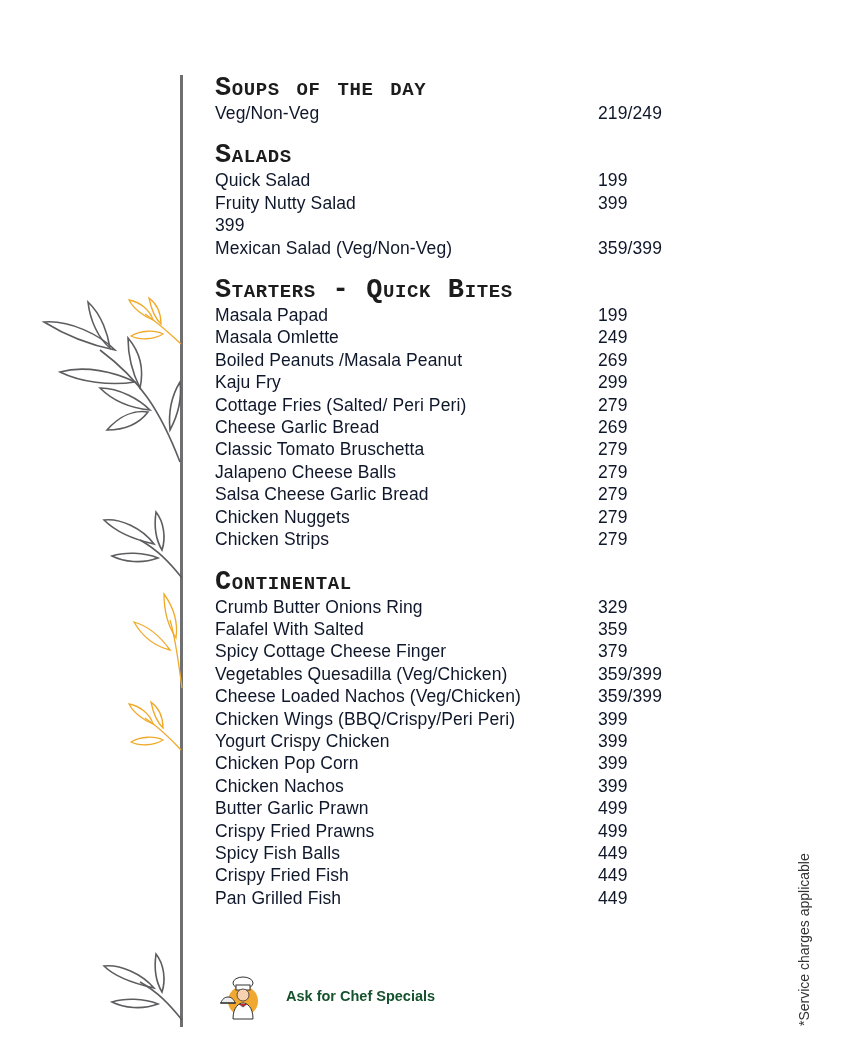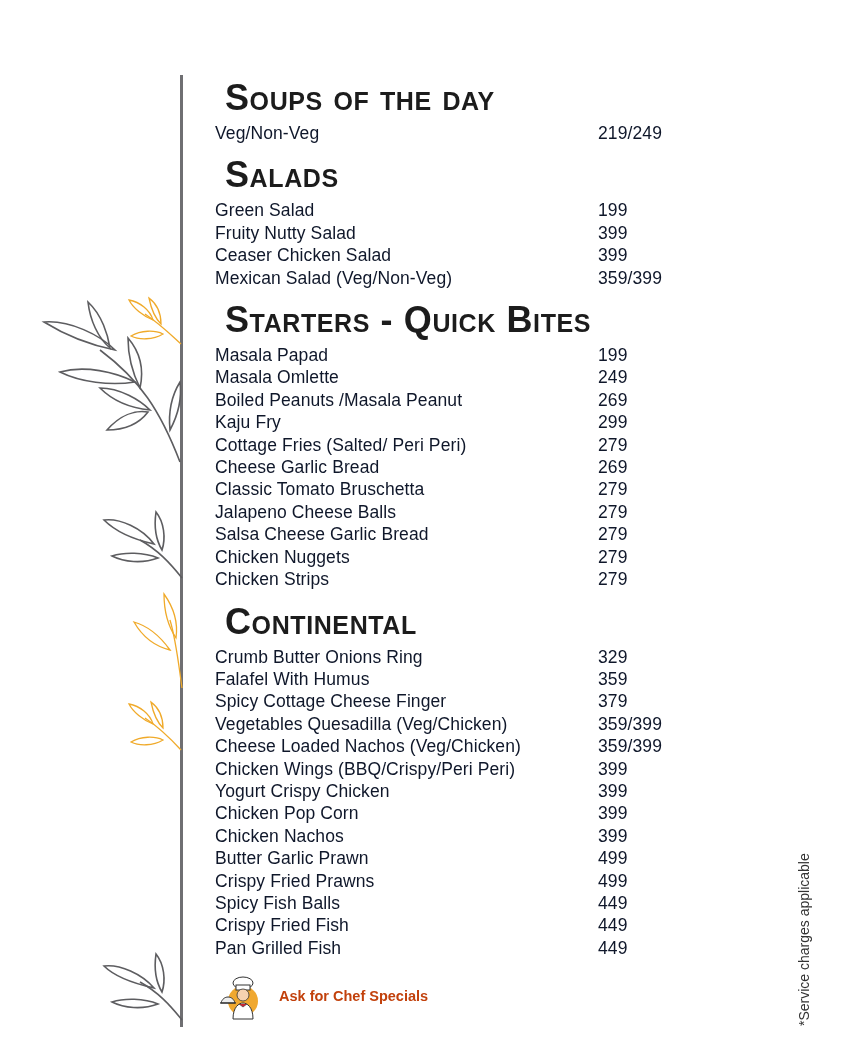--- a/index.html
+++ b/index.html
@@ -5,28 +5,28 @@
   html, body { margin:0; padding:0; }
   body {
     width:864px; height:1056px; background:#ffffff; position:relative; overflow:hidden;
     font-family:"Liberation Sans", sans-serif; color:#2a2a2a;
   }
   .vline { position:absolute; left:180px; top:75px; width:3px; height:952px; background:#6f6f72; }
   .deco { position:absolute; }
   .menu { position:absolute; left:215px; top:74px; width:480px; }
   .section { margin-bottom:17px; }
   .section h2 {
-    font-family:Liberation Sans, sans-serif; font-weight:bold; font-variant:small-caps;
-    font-size:36px; line-height:28px; margin:10px; letter-spacing:0.6px; color:#1c1c1c;
+    font-family:Liberation Mono, monospace; font-weight:bold; font-variant:small-caps;
+    font-size:27px; line-height:28px; margin:0; letter-spacing:0.6px; color:#1c1c1c;
   }
   .item { display:flex; font-size:17.5px; line-height:22.4px; color:#0f172a; letter-spacing:0.1px; }
   .item .name { width:383px; white-space:nowrap; }
   .item .price { white-space:nowrap;text-align:center; }
   .chef { position:absolute; left:219px; top:975px; width:44px; height:46px; }
-  .chef-label { position:absolute; left:279px; top:988px; font-weight:bold; font-size:14.5px; color:#c2410c; }
+  .chef-label { position:absolute; left:286px; top:988px; font-weight:bold; font-size:14.5px; color:#14532d; }
   .service {
     position:absolute; left:796px; top:1026px; transform-origin:0 0; transform:rotate(-90deg);
     font-size:14px; color:#333; white-space:nowrap;
   }
 </style>
 </head>
 <body>
 
 <div class="vline"></div>
 
@@ -75,29 +75,28 @@
     <h2>Soups of the day</h2>
     <div class="item">
         <span class="name">Veg/Non-Veg</span>
         <span class="price">219/249</span>
       </div>
   </div>
 
   <div class="section">
     <h2>Salads</h2>
     <div class="item">
-        <span class="name">Green Salad</span>
+        <span class="name">Quick Salad</span>
         <span class="price">199</span>
       </div>
     <div class="item">
         <span class="name">Fruity Nutty Salad</span>
         <span class="price">399</span>
       </div>
     <div class="item">
-        <span class="name">Ceaser Chicken Salad</span>
         <span class="price">399</span>
       </div>
     <div class="item">
         <span class="name">Mexican Salad (Veg/Non-Veg)</span>
         <span class="price">359/399</span>
       </div>
   </div>
 
   <div class="section">
     <h2>Starters - Quick Bites</h2>
@@ -147,21 +146,21 @@
       </div>
   </div>
 
   <div class="section">
     <h2>Continental</h2>
     <div class="item">
         <span class="name">Crumb Butter Onions Ring</span>
         <span class="price">329</span>
       </div>
     <div class="item">
-        <span class="name">Falafel With Humus</span>
+        <span class="name">Falafel With Salted</span>
         <span class="price">359</span>
       </div>
     <div class="item">
         <span class="name">Spicy Cottage Cheese Finger</span>
         <span class="price">379</span>
       </div>
     <div class="item">
         <span class="name">Vegetables Quesadilla (Veg/Chicken)</span>
         <span class="price">359/399</span>
       </div>

